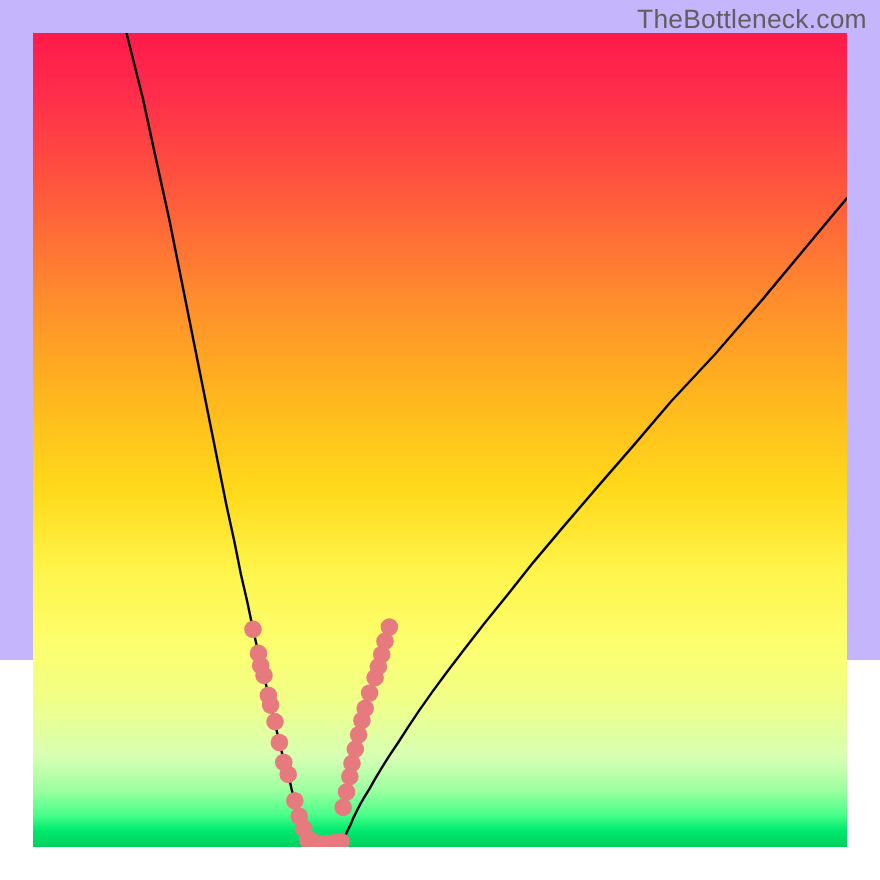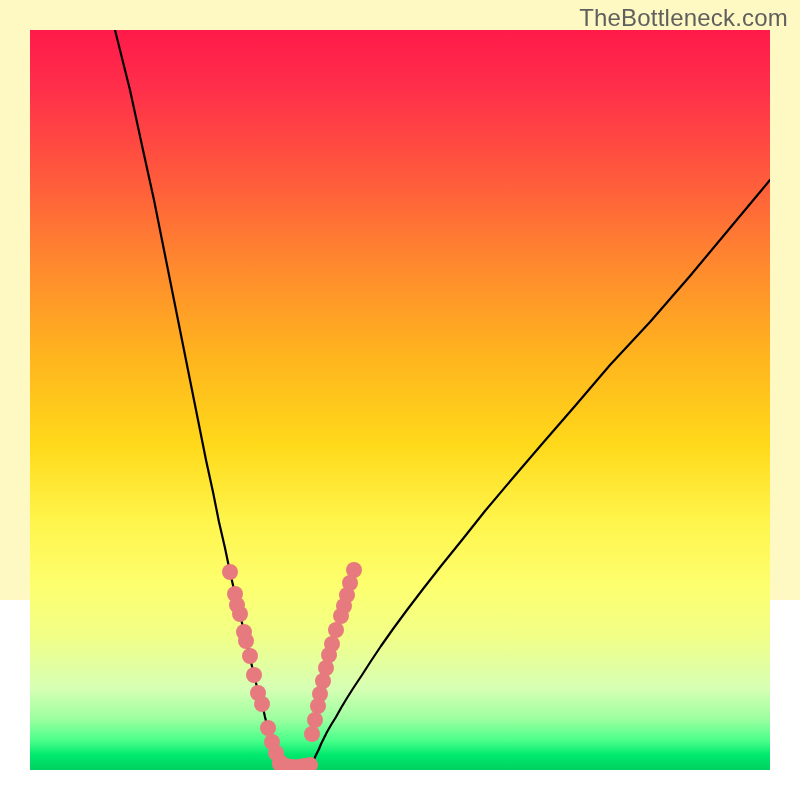--- a/index.html
+++ b/index.html
@@ -6,21 +6,21 @@
     margin: 0;
     padding: 0;
     width: 800px;
     height: 800px;
     overflow: hidden;
     font-family: Arial, Helvetica, sans-serif;
   }
   .outer {
     width: 800px;
     height: 600px;
-    background: #fef9c3;
+    background: #c4b5fd;
     position: relative;
   }
   .plot {
     position: absolute;
     left: 30px;
     top: 30px;
     width: 740px;
     height: 740px;
     overflow: hidden;
   }

